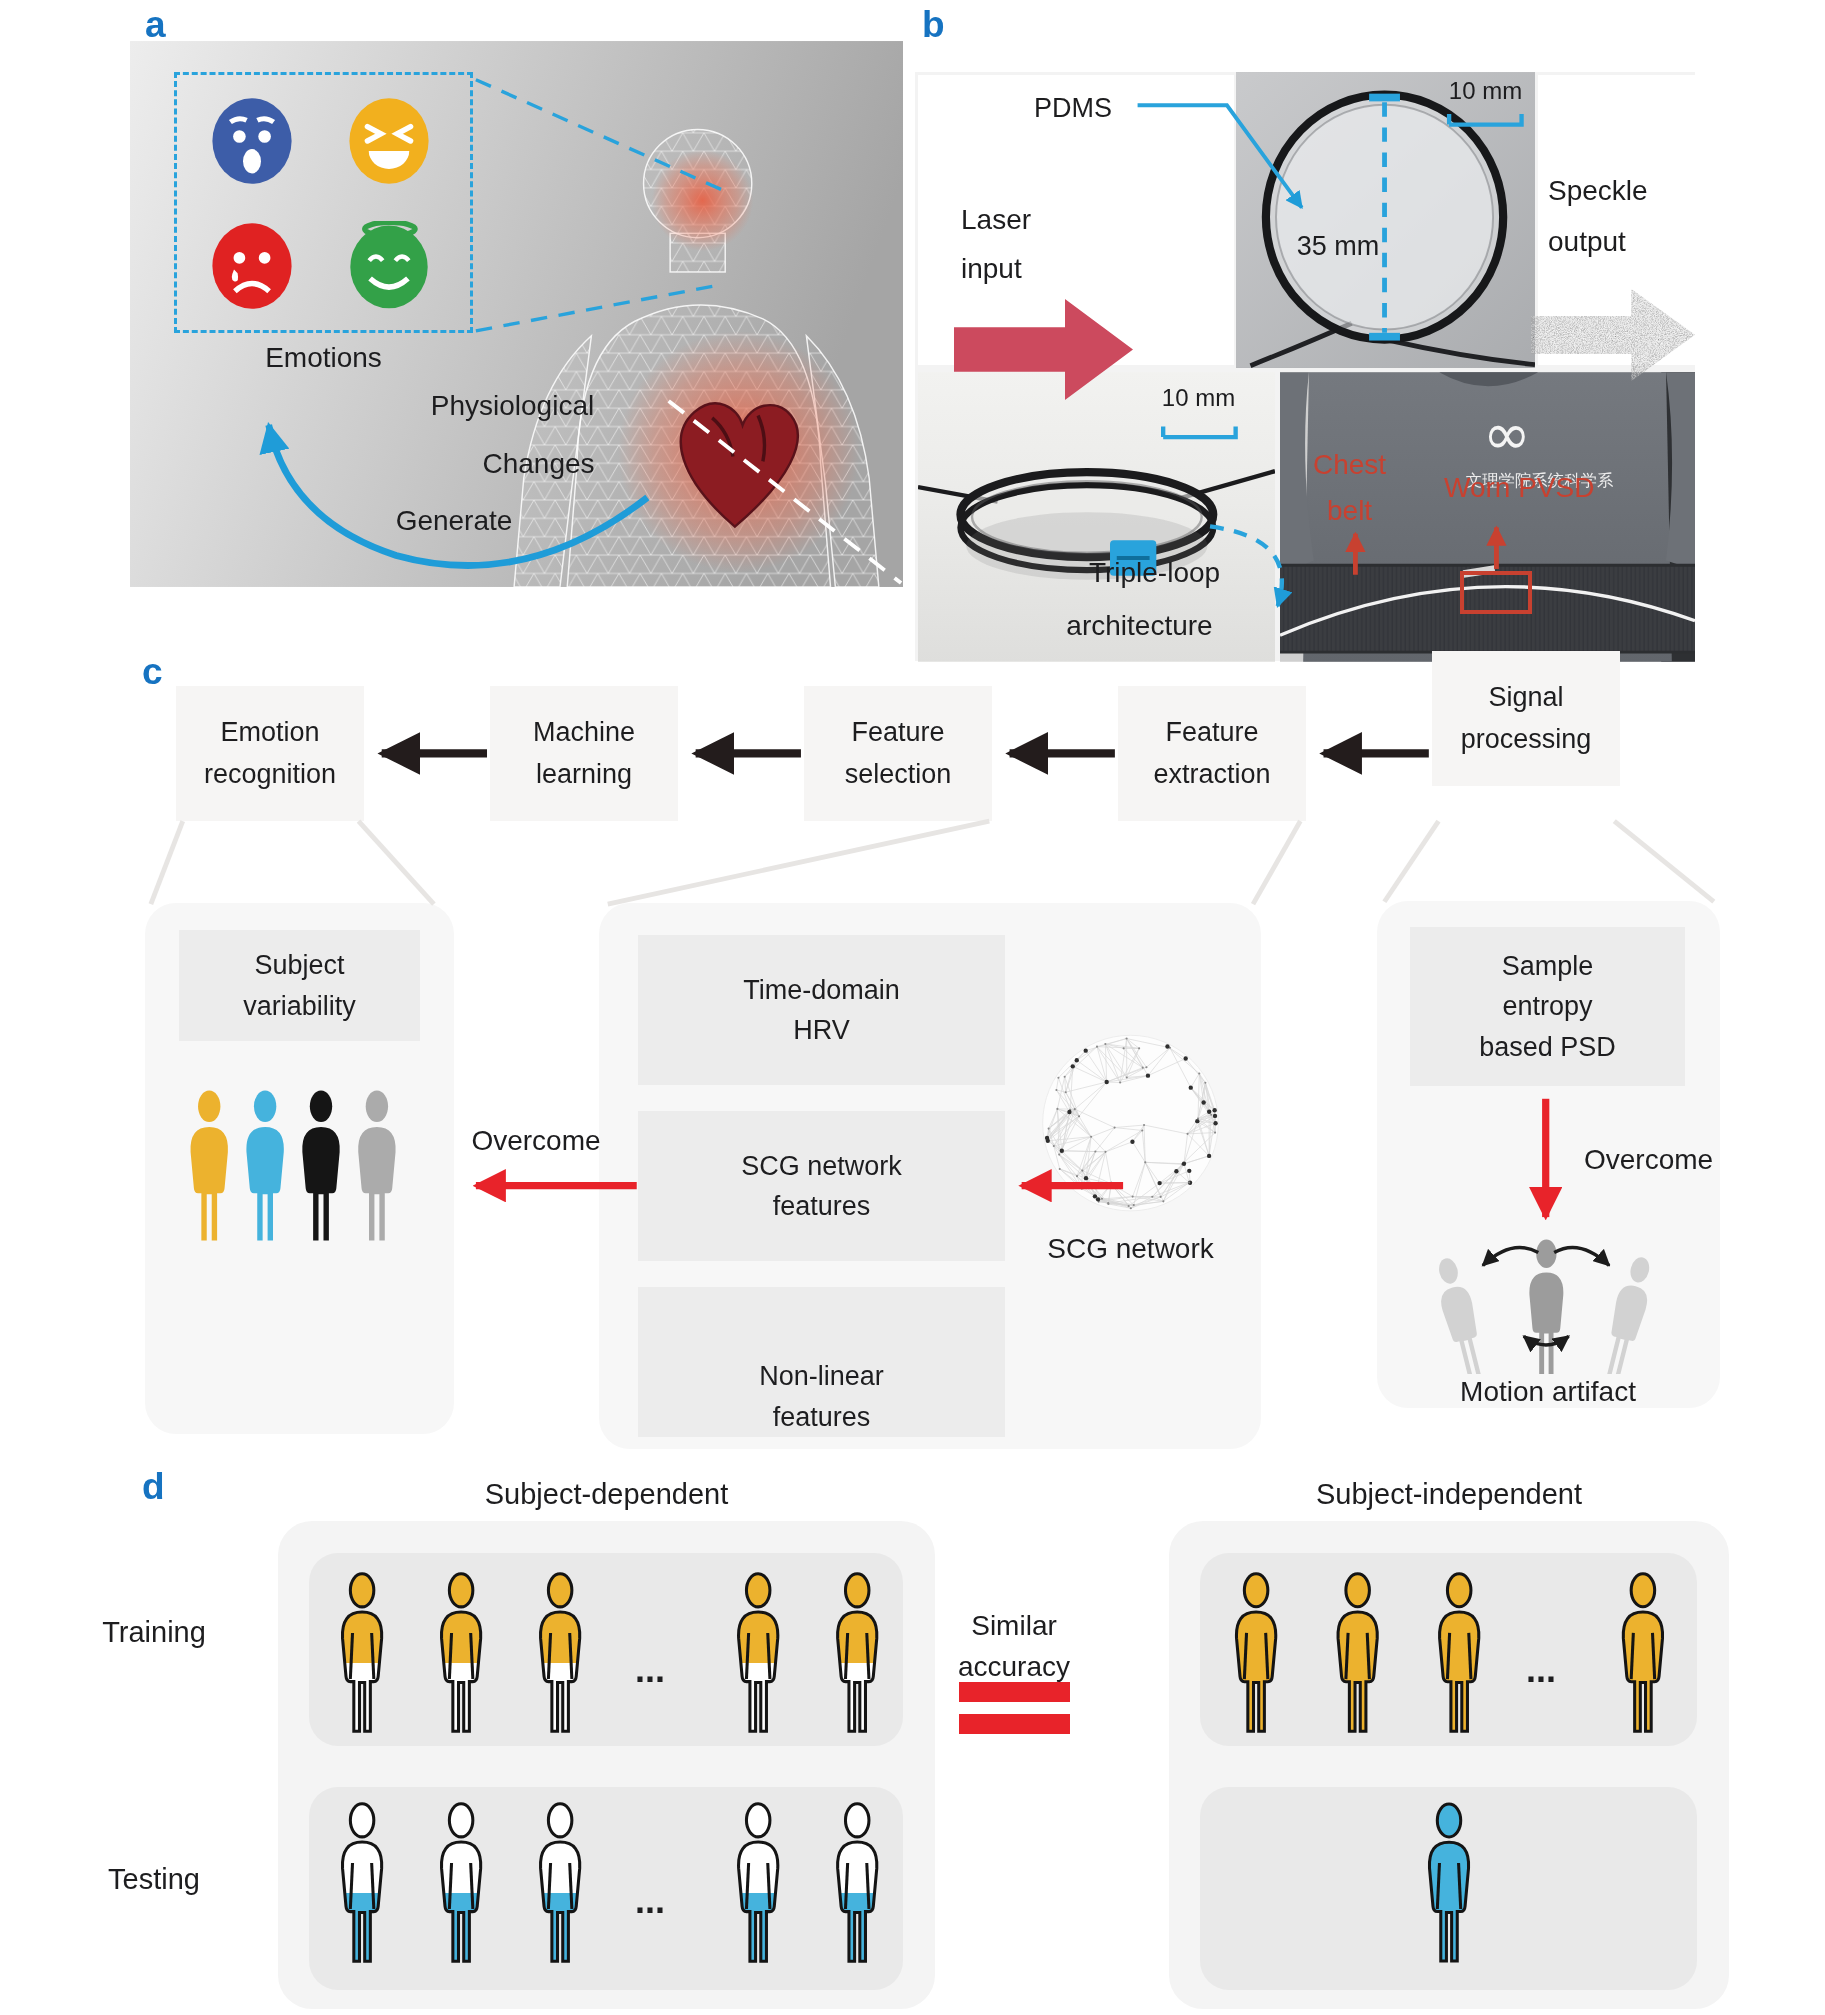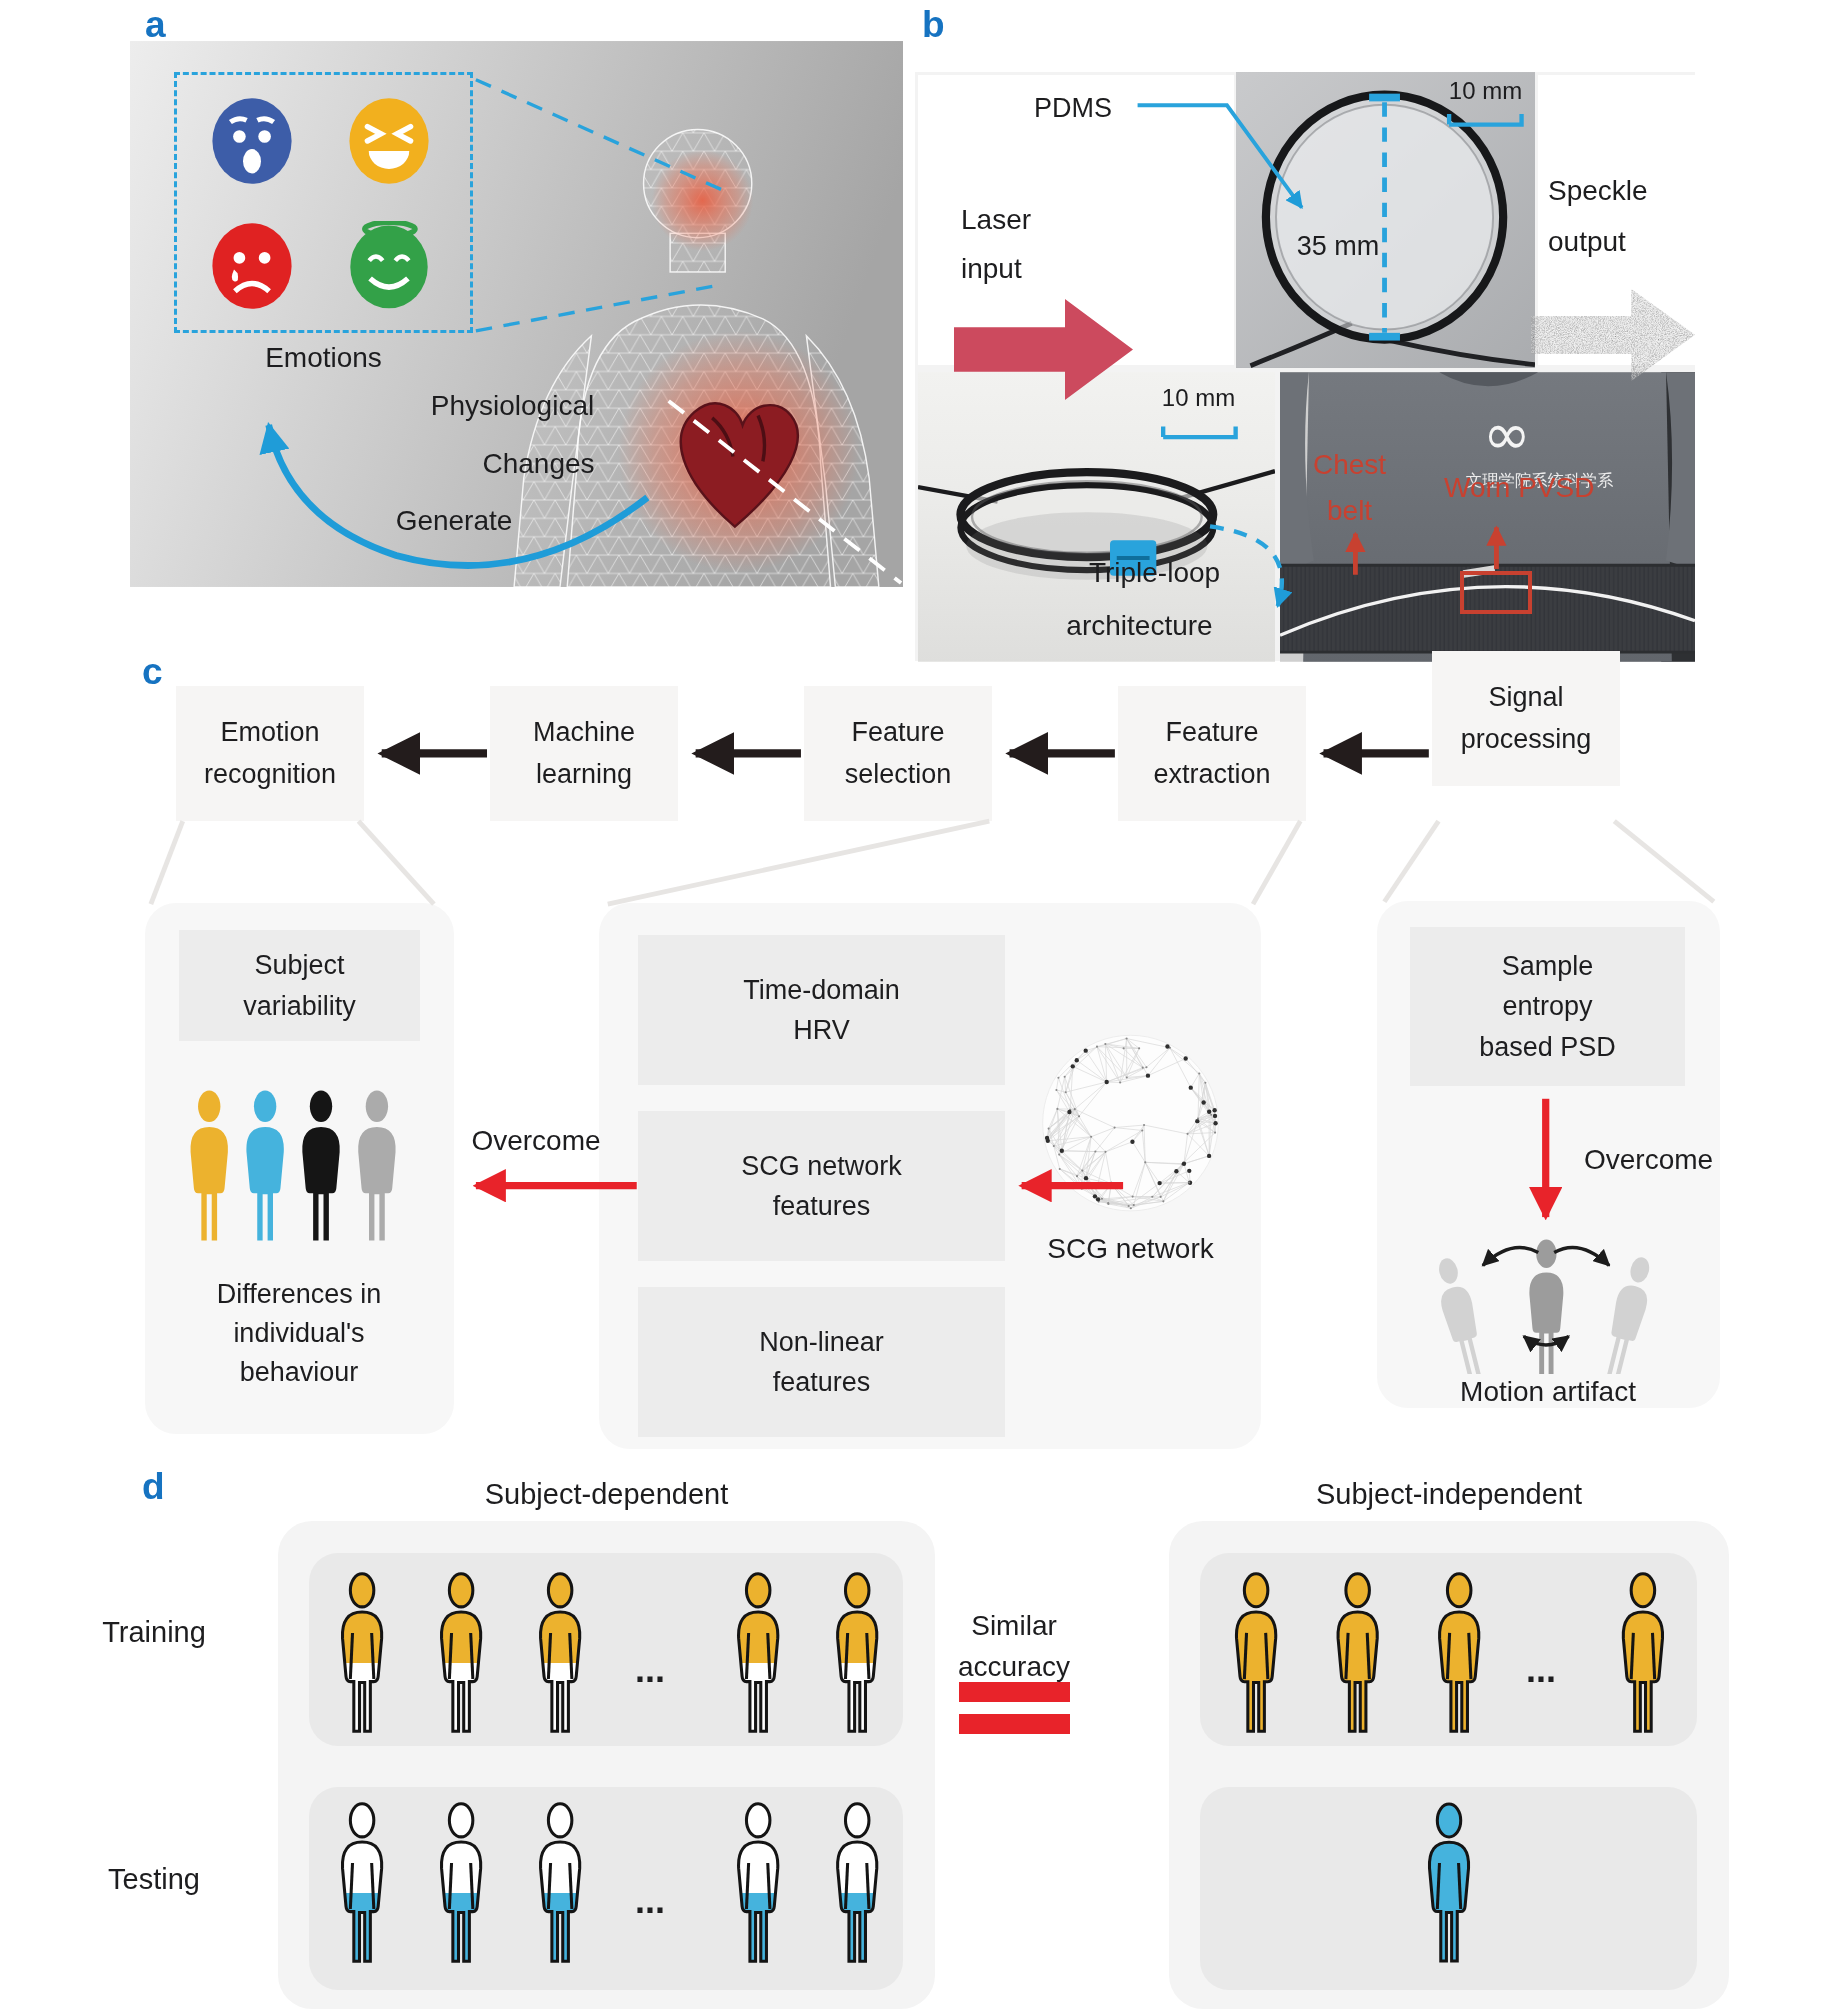--- a/index.html
+++ b/index.html
@@ -289,38 +289,33 @@
     <div>variability</div>
   </div>
   <div class="abs z3" style="left:183px;top:1087px;width:234px;height:159px;">
     <svg width="234" height="159" viewBox="0 0 484 330">
       <use href="#personFull" transform="translate(2,4) scale(0.86)" style="fill:var(--person-yellow)" stroke="none"></use>
       <use href="#personFull" transform="translate(118,4) scale(0.86)" style="fill:var(--person-blue)" stroke="none"></use>
       <use href="#personFull" transform="translate(234,4) scale(0.86)" style="fill:var(--person-black)" stroke="none"></use>
       <use href="#personFull" transform="translate(350,4) scale(0.86)" style="fill:var(--person-gray)" stroke="none"></use>
     </svg>
   </div>
-  <div class="abs ctr t56 z7" style="left:159px;top:1275px;width:280px;flex-direction:column;">
-    <div>Differences in</div>
-    <div>individual's</div>
-    <div>behaviour</div>
-  </div>
 
   <div class="abs ctr t58 z7" style="left:454px;top:1121px;width:164px;">Overcome</div>
 
   <div class="abs container-panel" style="left:599px;top:903px;width:662px;height:546px;"></div>
   <div class="abs inner-box" style="left:638px;top:935px;width:367px;height:150px;">
     <div>Time-domain</div>
     <div>HRV</div>
   </div>
   <div class="abs inner-box" style="left:638px;top:1111px;width:367px;height:150px;">
     <div>SCG network</div>
     <div>features</div>
   </div>
-  <div class="abs inner-box" style="left:638px;top:1287px;width:367px;height:150px;">
+  <div class="abs inner-box" style="left:638px;top:1287px;width:367px;height:150px;justify-content:flex-end;">
     <div>Non-linear</div>
     <div>features</div>
   </div>
   <div class="abs z3" style="left:1034px;top:1029px;width:193px;height:193px;">
     <svg id="scg-sphere" width="193" height="193" viewBox="0 0 400 400">
         <circle cx="200" cy="195" r="182" fill="#fdfdfd" stroke="#ececec" stroke-width="2"></circle>
         <line x1="376.3260488486825" y1="195.36417202981826" x2="374.46253980988115" y2="168.34896650709166" stroke="#d7d7d7" stroke-width="1.4"></line>
         <line x1="376.3260488486825" y1="195.36417202981826" x2="324.8793655136158" y2="121.61088575815758" stroke="#d7d7d7" stroke-width="1.4"></line>
         <line x1="376.3260488486825" y1="195.36417202981826" x2="375.15888067588673" y2="180.1358208734454" stroke="#d7d7d7" stroke-width="1.4"></line>
         <line x1="376.3260488486825" y1="195.36417202981826" x2="338.4457856319529" y2="191.02344696400505" stroke="#d7d7d7" stroke-width="1.4"></line>

